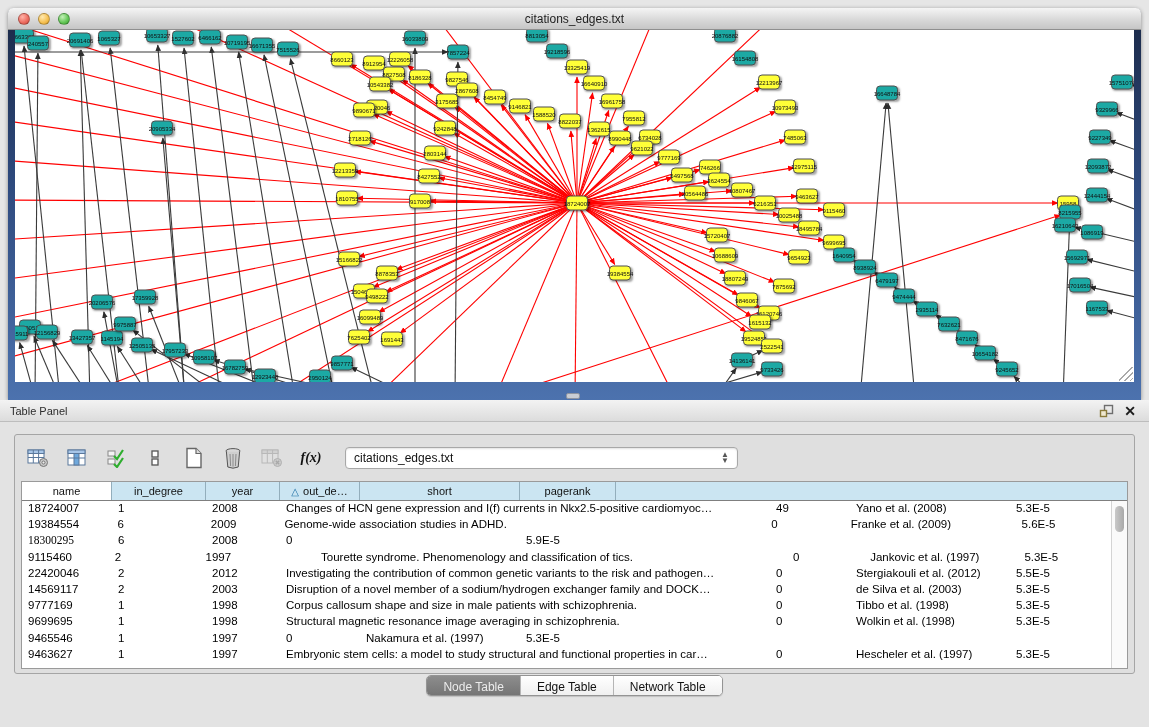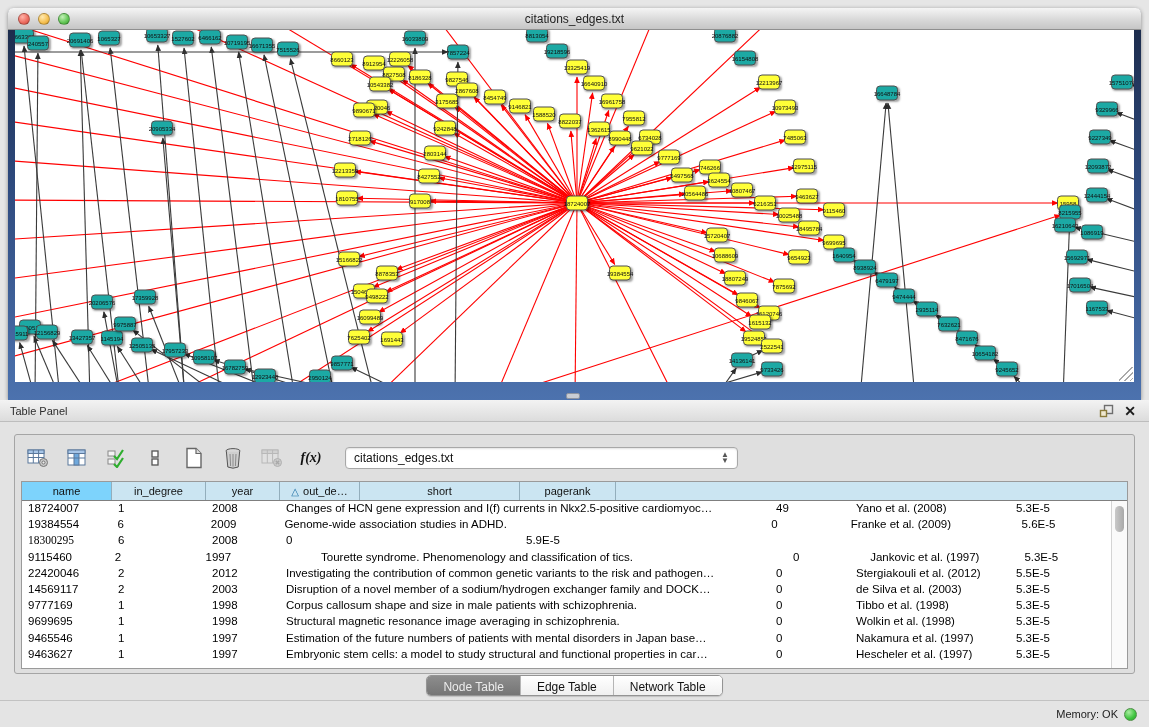--- a/index.html
+++ b/index.html
@@ -57,21 +57,21 @@
     border-radius:4px; display:flex; align-items:center; font-size:12px; color:#111; padding:0 8px;
     box-shadow:inset 0 1px 2px rgba(0,0,0,.12); }
   .combo .val { flex:1; }
   .combo .arrows { font-size:8px; color:#555; line-height:.8; text-align:center; }
 
   .table-wrap { position:absolute; left:6px; top:46px; right:6px; bottom:4px; background:#ffffff;
     border:1px solid #9a9a9a; overflow:hidden; }
   .thead { display:flex; height:19px; border-bottom:1px solid #7f7f7f; background:#cbe5f2; }
   .th { font-size:11px; color:#111; display:flex; align-items:center; justify-content:center;
     border-right:1px solid #93aebc; height:100%; }
-  .th.gray { background:#7dd3fc;justify-content:center; }
+  .th.gray { background:#ffffff;justify-content:center; }
   .th .sortglyph { color:#1d6fa5; margin-right:4px; font-size:10px; }
   .tbody { position:absolute; left:0; right:16px; top:19px; bottom:0; background:#fff; }
   .tr { display:flex; height:16.2px; }
   .td { font-size:11.5px; color:#000; padding:1px 0 0 6px; white-space:nowrap; overflow:hidden; }
   .vscroll { position:absolute; right:0; top:19px; bottom:0; width:16px; background:#fafafa; border-left:1px solid #d4d4d4; }
   .vthumb { position:absolute; left:3px; top:5px; width:9px; height:26px; border-radius:5px;
     background:linear-gradient(90deg,#c9c9c9,#a9a9a9); }
 
   .tabs-row { position:absolute; left:0; top:253px; width:1149px; height:24px; display:flex; justify-content:center; }
   .seg { display:flex; height:21px; border:1px solid #949494; border-radius:5px; overflow:hidden;
@@ -553,21 +553,20 @@
             <div class="td" style="width: 74px;">1998</div>
             <div class="td" style="width: 490px;">Structural magnetic resonance image averaging in schizophrenia.</div>
             <div class="td" style="width: 80px;">0</div>
             <div class="td" style="width: 160px;">Wolkin et al. (1998)</div>
             <div class="td" style="width: 96px;">5.3E-5</div>
           </div>
           <div class="tr">
             <div class="td" style="width: 90px;">9465546</div>
             <div class="td" style="width: 94px;">1</div>
             <div class="td" style="width: 74px;">1997</div>
-            <div class="td" style="width: 490px;">Estimation of the future numbers of patients with mental disorders in Japan base…</div>
             <div class="td" style="width: 80px;">0</div>
             <div class="td" style="width: 160px;">Nakamura et al. (1997)</div>
             <div class="td" style="width: 96px;">5.3E-5</div>
           </div>
           <div class="tr">
             <div class="td" style="width: 90px;">9463627</div>
             <div class="td" style="width: 94px;">1</div>
             <div class="td" style="width: 74px;">1997</div>
             <div class="td" style="width: 490px;">Embryonic stem cells: a model to study structural and functional properties in car…</div>
             <div class="td" style="width: 80px;">0</div>
@@ -582,17 +581,13 @@
   </div>
 
   <div class="tabs-row">
     <div class="seg" id="tabs">
         <div class="seg-btn sel">Node Table</div>
         <div class="seg-btn">Edge Table</div>
         <div class="seg-btn">Network Table</div>
       </div>
   </div>
 
-  <div class="status-bar">
-    <span class="mem-label">Memory: OK</span>
-    <span class="mem-dot"></span>
-  </div>
 </div>
 
 </body></html>

